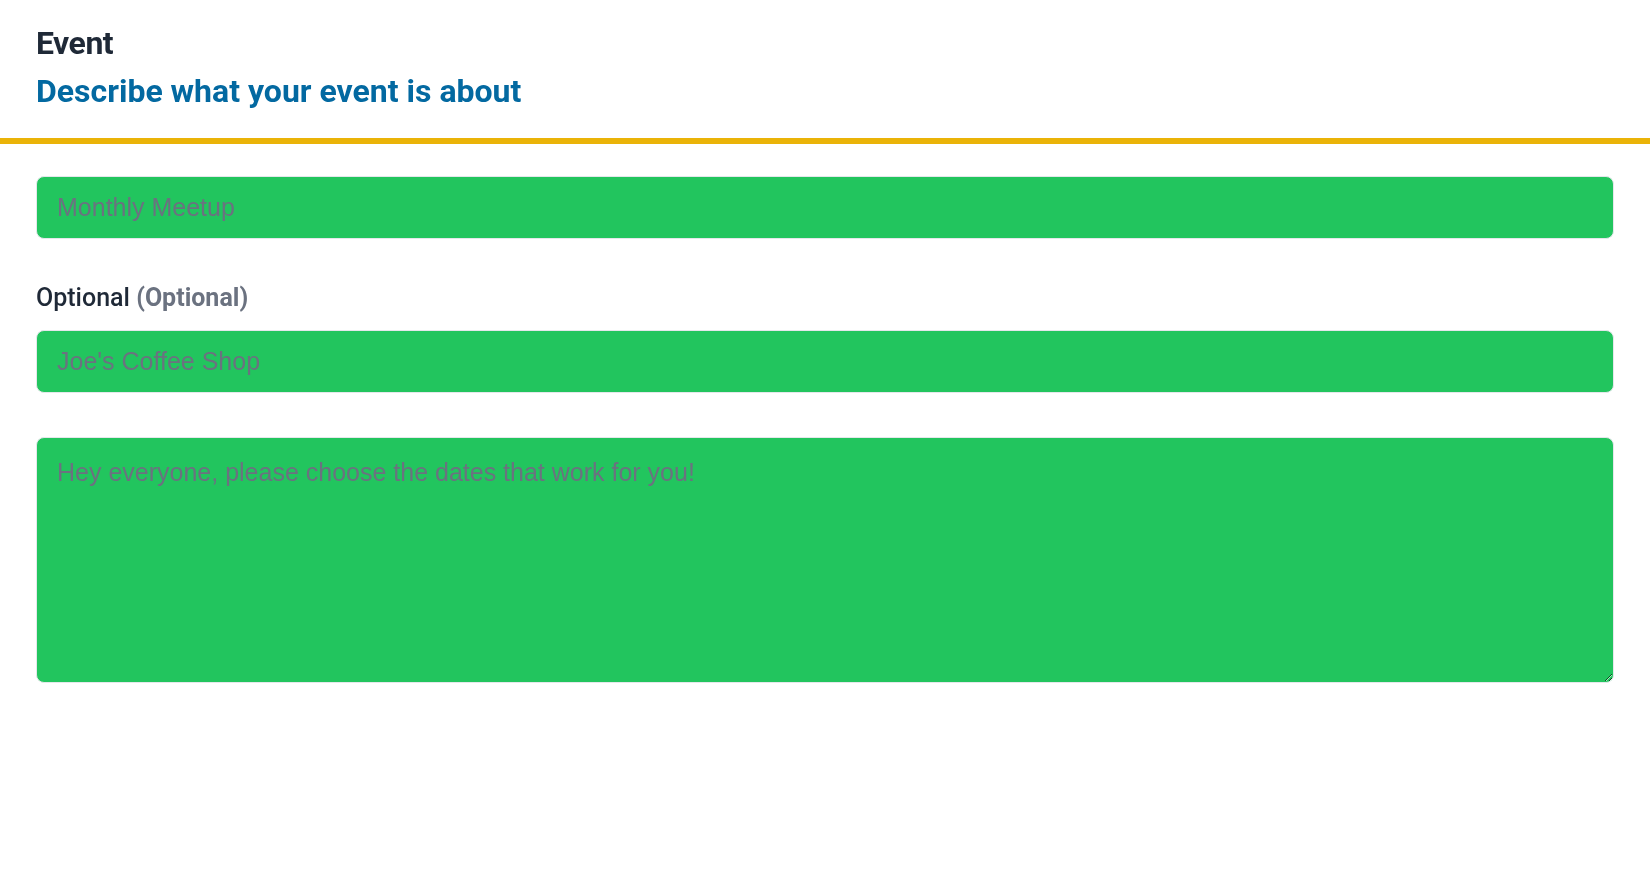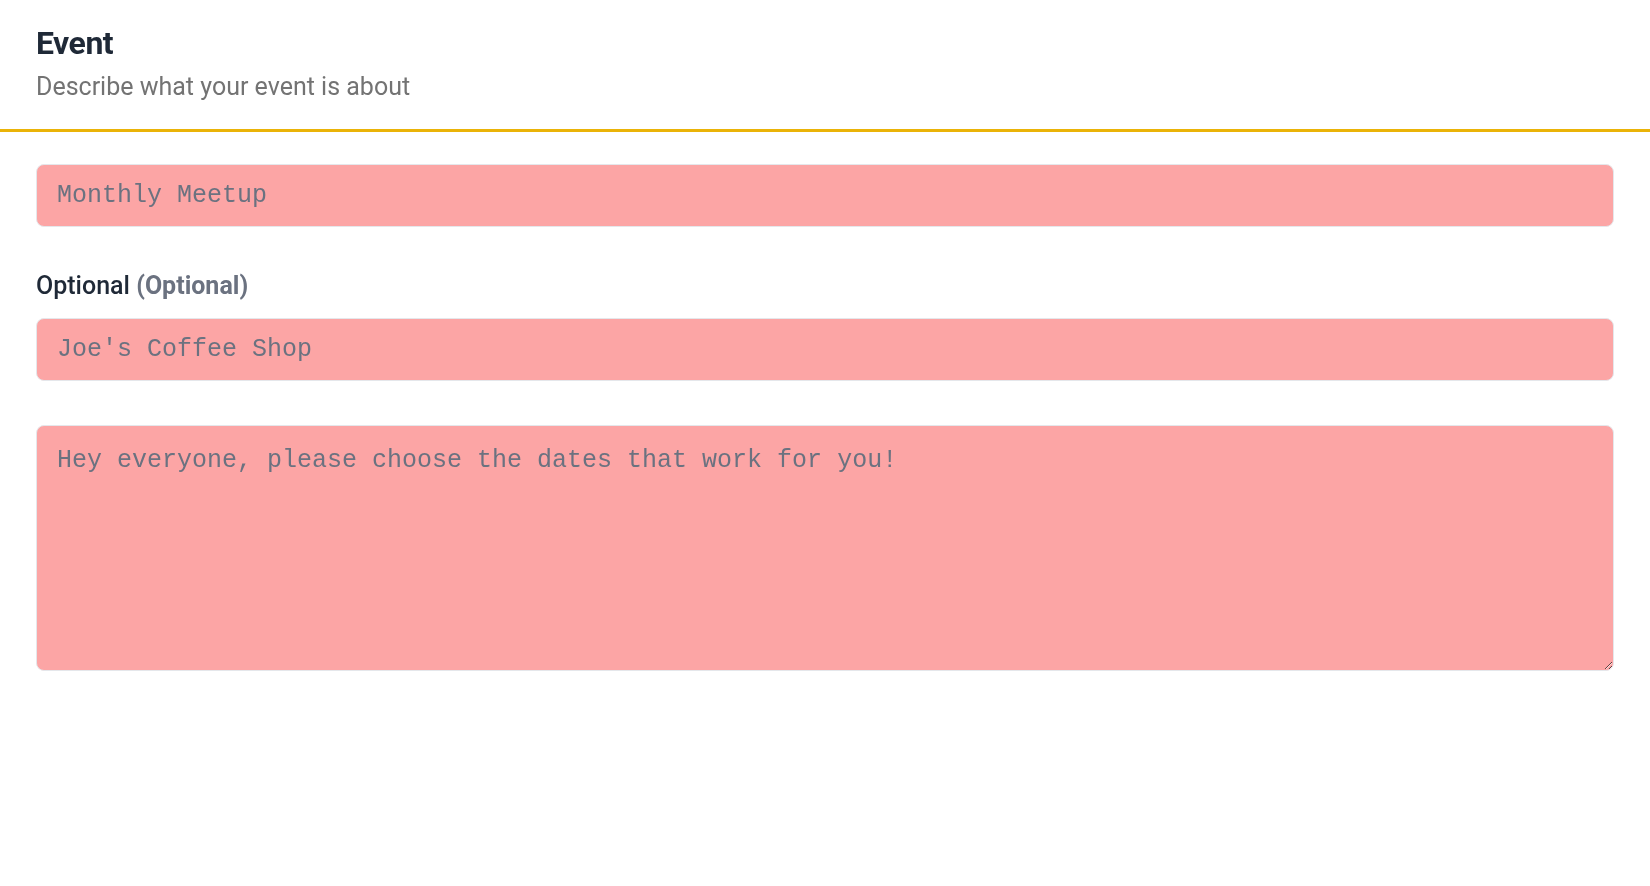--- a/index.html
+++ b/index.html
@@ -8,33 +8,33 @@
       padding: 0;
     }
     body {
       font-family: -apple-system, BlinkMacSystemFont, "Segoe UI", Roboto, Helvetica, Arial, sans-serif;
       background: #ffffff;
       color: #1f2937;
       width: 1650px;
     }
     .header {
       padding: 24px 36px 28px 36px;
-      border-bottom: 3px solid #eab308;
+      border-bottom: 6px solid #eab308;
     }
     .header h1 {
       font-size: 32px;
       font-weight: 700;
       color: #1f2937;
       margin-bottom: 10px;
       letter-spacing: -0.5px;
     }
     .header p {
-      font-size: 25px;
-      color: #737373;
-      font-weight: 400;
+      font-size: 32px;
+      color: #0369a1;
+      font-weight: 700;
     }
     .form-section {
       padding: 32px 36px;
     }
     .field {
       margin-bottom: 44px;
     }
     .field-label {
       display: block;
       font-size: 25px;
@@ -43,23 +43,23 @@
       margin-bottom: 18px;
     }
     .optional {
       font-weight: 700;
       color: #6b7280;
     }
     .input, .textarea {
       width: 100%;
       padding: 16px 20px;
       font-size: 25px;
-      font-family: Liberation Mono, monospace;
+      font-family: Liberation Sans, sans-serif;
       color: #1f2937;
-      background: #fca5a5;
+      background: #22c55e;
       border: 1px solid #e5e7eb;
       border-radius: 8px;
       outline: none;
     }
     .input::placeholder, .textarea::placeholder {
       color: #6b7280;
     }
     .textarea {
       min-height: 246px;
       resize: both;

